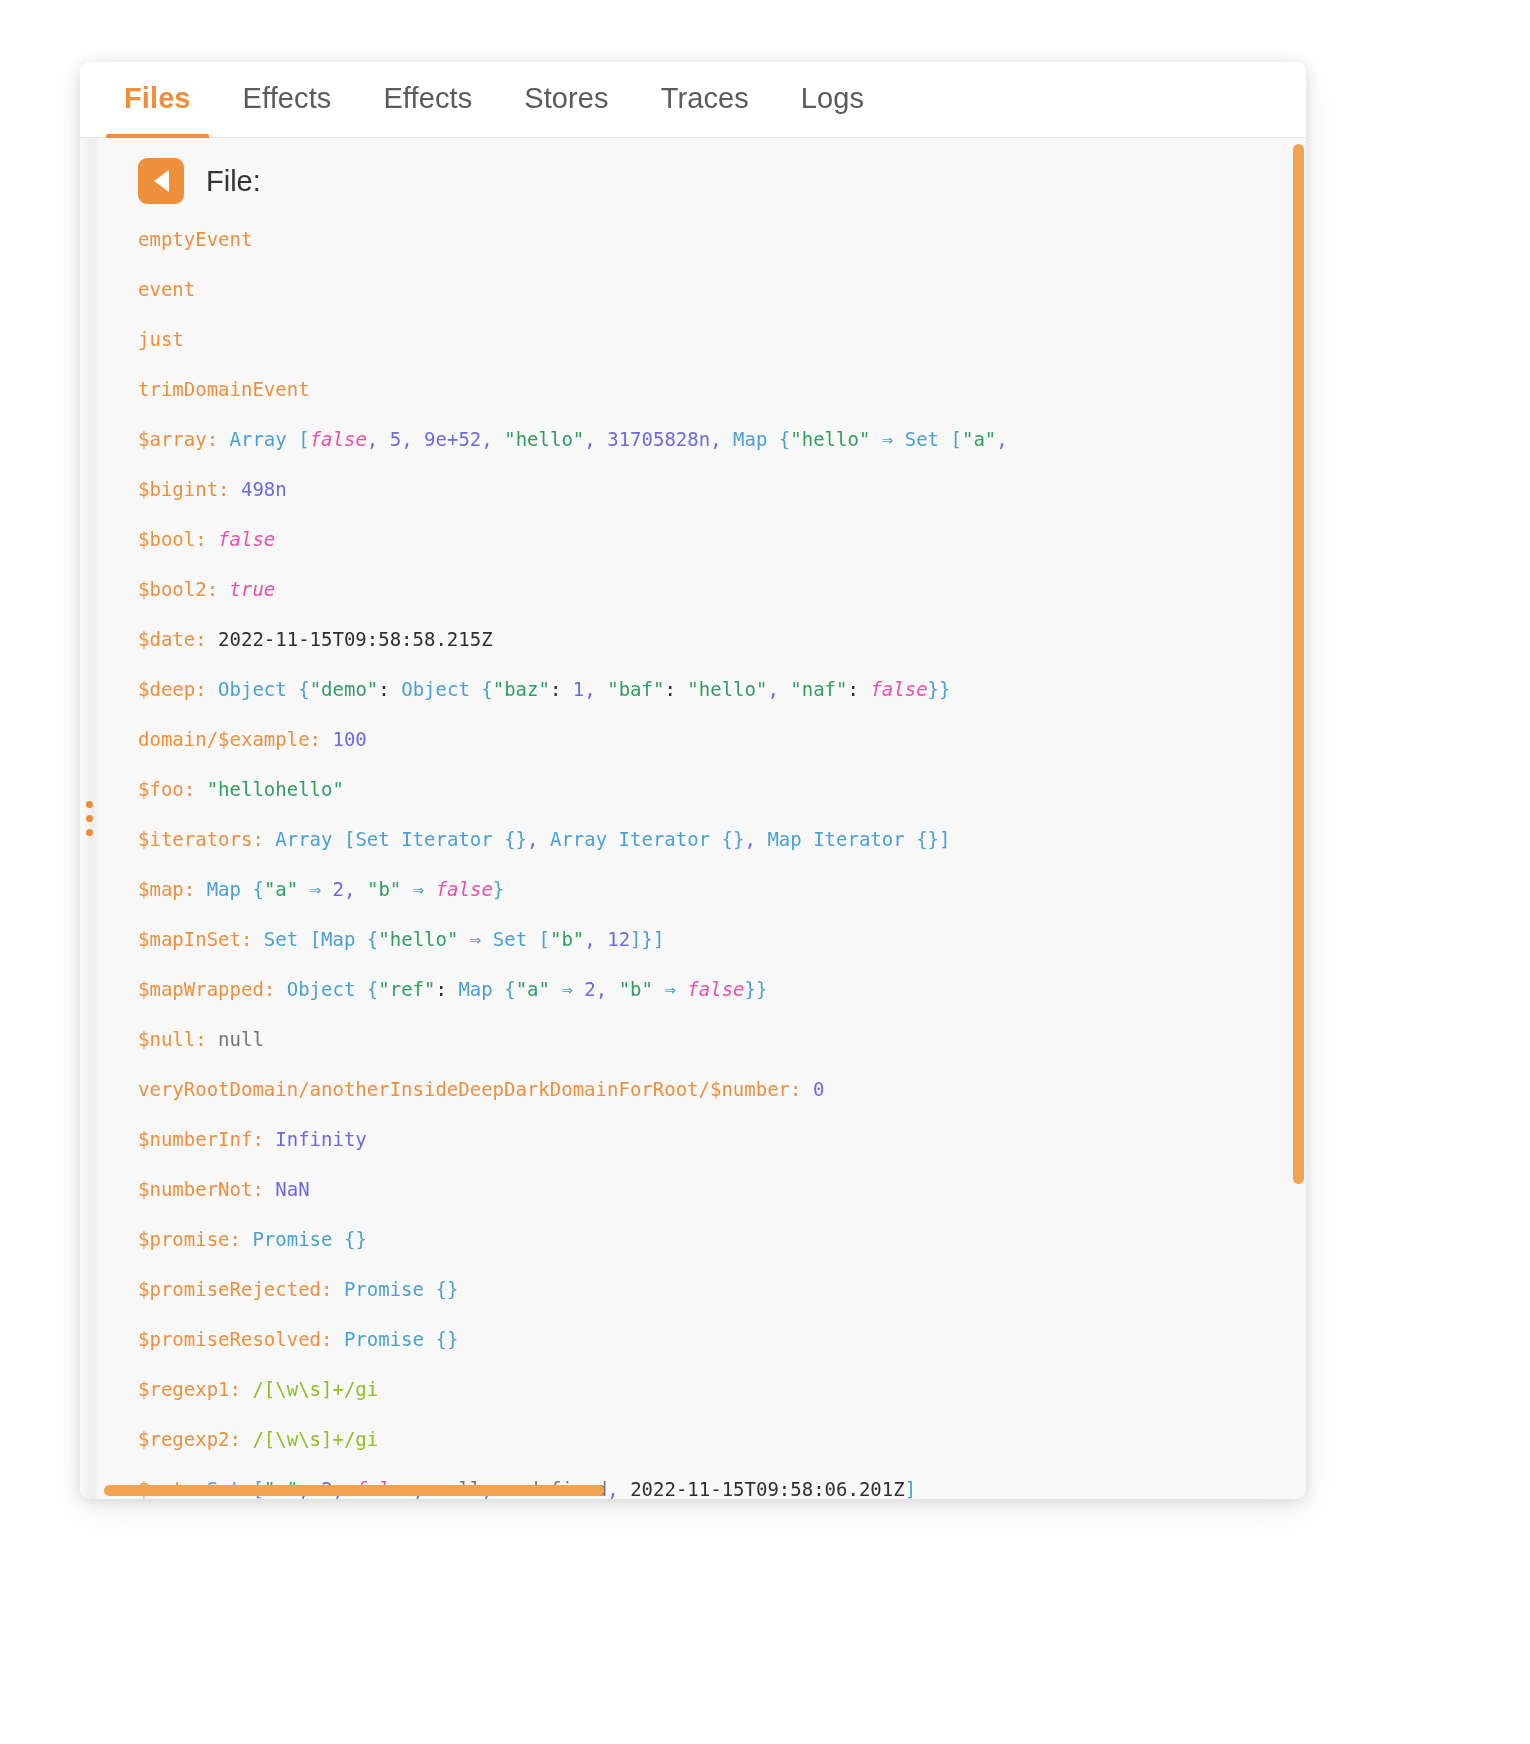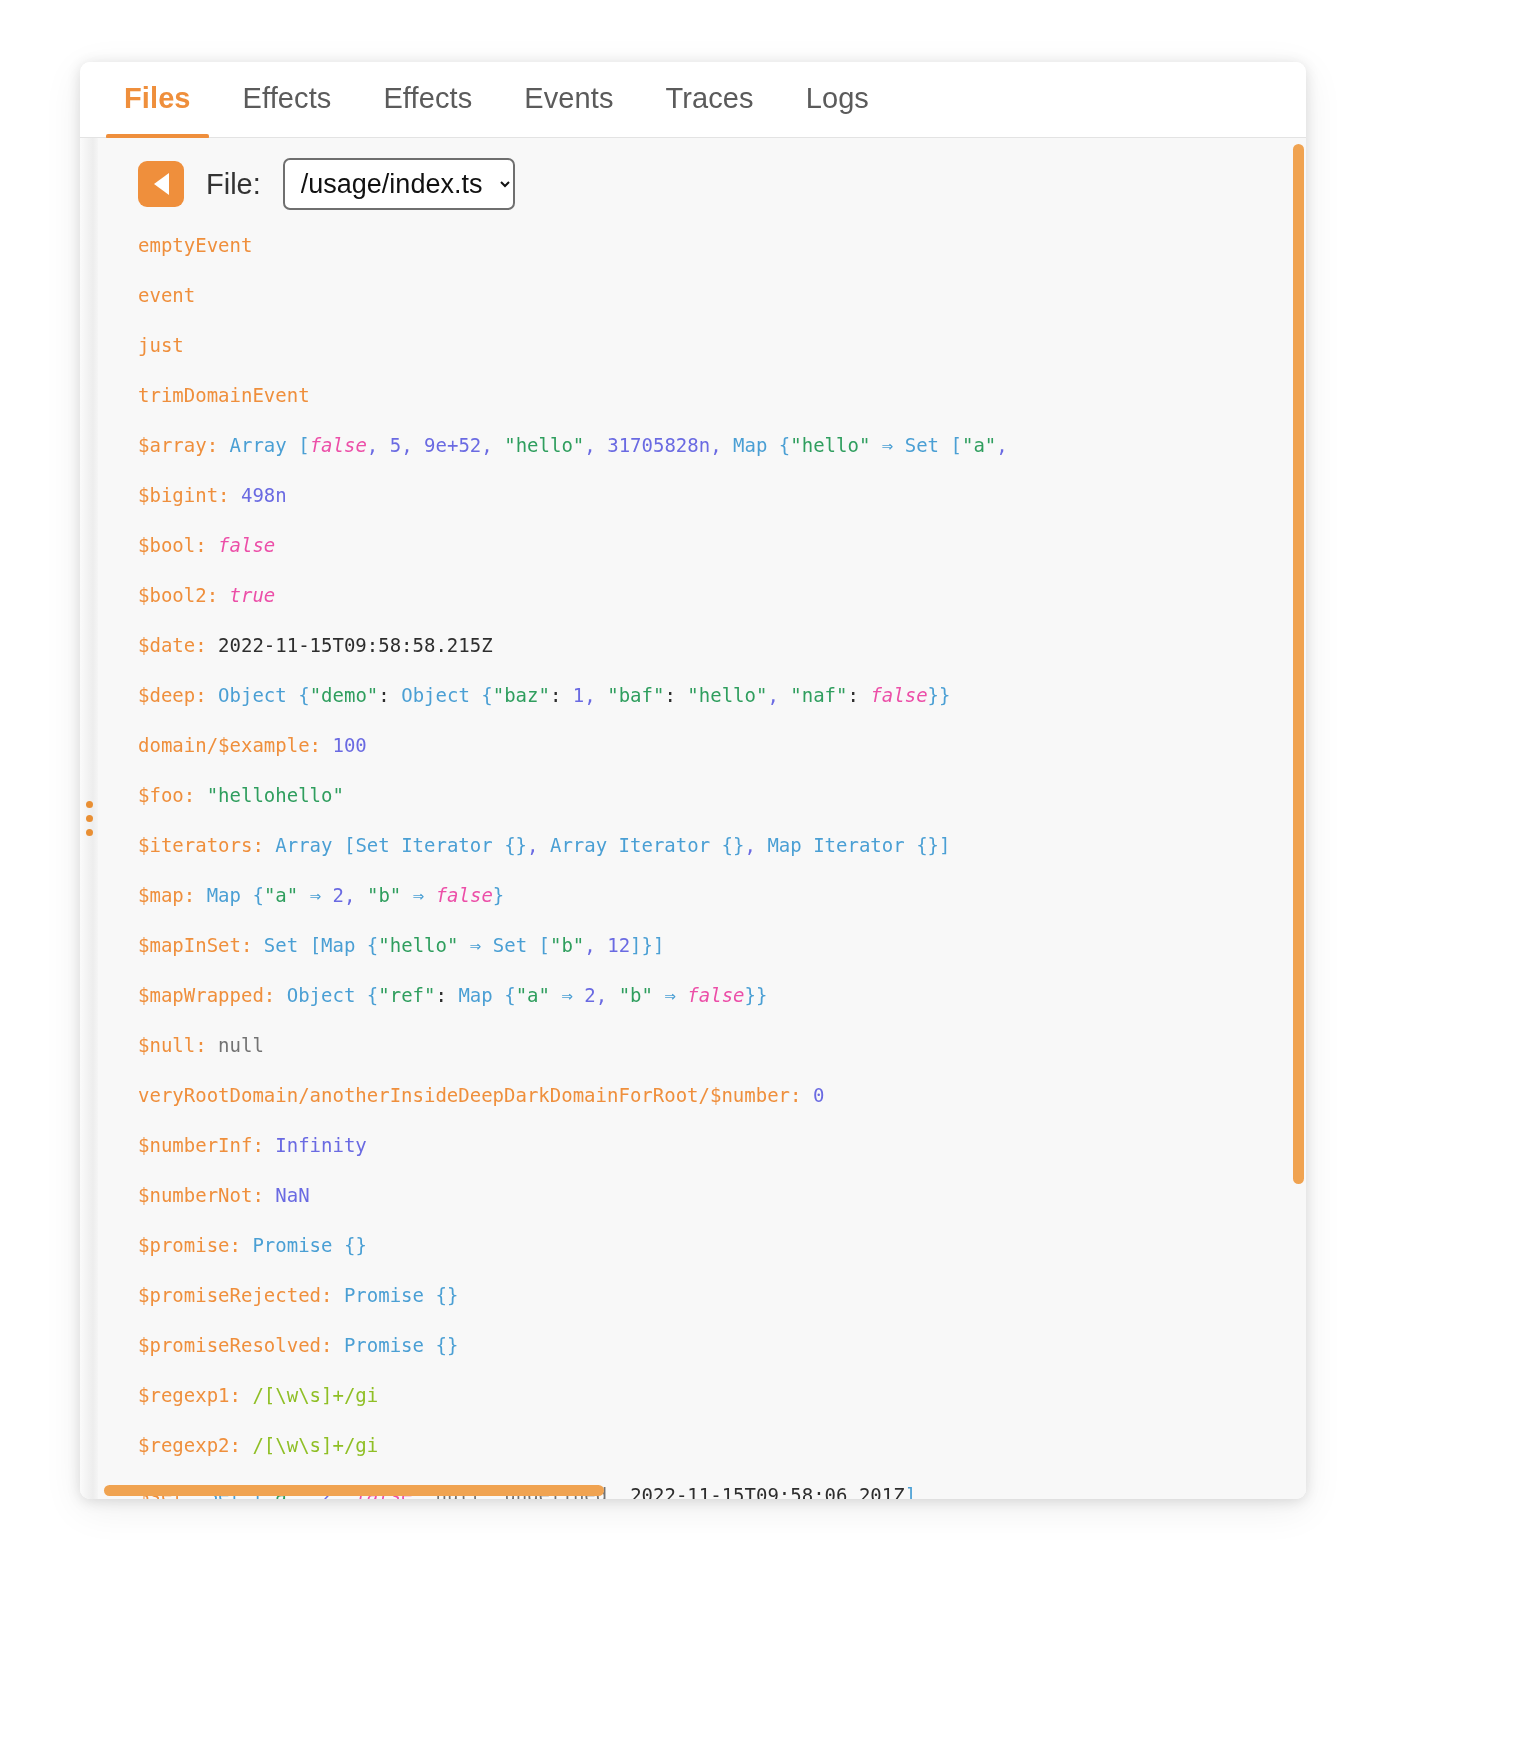--- a/index.html
+++ b/index.html
@@ -185,21 +185,21 @@
 <body>
 
 <div id="root">
 
   <div class="panel">
 
     <div class="tabbar" id="tabbar">
         <div class="tab active"><span>Files</span></div>
         <div class="tab"><span>Effects</span></div>
         <div class="tab"><span>Effects</span></div>
-        <div class="tab"><span>Events</span></div>
+        <div class="tab"><span>Stores</span></div>
         <div class="tab"><span>Traces</span></div>
         <div class="tab"><span>Logs</span></div>
       </div>
 
     <div class="panelbody">
 
       <div class="drag-handle">
         <span class="dots">
           <i></i>
             <i></i>
@@ -207,21 +207,20 @@
         </span>
       </div>
 
       <div class="content-area">
 
         <div class="file-row">
           <button class="back-btn">
             <span class="tri"></span>
           </button>
           <span class="file-label">File:</span>
-          <select class="file-select" id="fileSelect"><option>/usage/index.ts</option></select>
         </div>
 
         <div class="code" id="codeList"><div class="line"><span class="k">emptyEvent</span></div><div class="line"><span class="k">event</span></div><div class="line"><span class="k">just</span></div><div class="line"><span class="k">trimDomainEvent</span></div><div class="line"><span class="k">$array</span><span class="k">: </span><span><span class="typ">Array</span><span class="plain"> </span><span class="pun">[</span><span class="bool">false</span><span class="cma">,</span><span class="plain"> </span><span class="num">5</span><span class="cma">,</span><span class="plain"> </span><span class="num">9e+52</span><span class="cma">,</span><span class="plain"> </span><span class="str">"hello"</span><span class="cma">,</span><span class="plain"> </span><span class="num">31705828n</span><span class="cma">,</span><span class="plain"> </span><span class="typ">Map</span><span class="plain"> </span><span class="pun">{</span><span class="str">"hello"</span><span class="plain"> </span><span class="arrow">⇒</span><span class="plain"> </span><span class="typ">Set</span><span class="plain"> </span><span class="pun">[</span><span class="str">"a"</span><span class="cma">,</span><span class="plain"> </span></span></div><div class="line"><span class="k">$bigint</span><span class="k">: </span><span><span class="num">498n</span></span></div><div class="line"><span class="k">$bool</span><span class="k">: </span><span><span class="bool">false</span></span></div><div class="line"><span class="k">$bool2</span><span class="k">: </span><span><span class="bool">true</span></span></div><div class="line"><span class="k">$date</span><span class="k">: </span><span><span class="date">2022-11-15T09:58:58.215Z</span></span></div><div class="line"><span class="k">$deep</span><span class="k">: </span><span><span class="typ">Object</span><span class="plain"> </span><span class="pun">{</span><span class="str">"demo"</span><span class="plain">:</span><span class="plain"> </span><span class="typ">Object</span><span class="plain"> </span><span class="pun">{</span><span class="str">"baz"</span><span class="plain">:</span><span class="plain"> </span><span class="num">1</span><span class="cma">,</span><span class="plain"> </span><span class="str">"baf"</span><span class="plain">:</span><span class="plain"> </span><span class="str">"hello"</span><span class="cma">,</span><span class="plain"> </span><span class="str">"naf"</span><span class="plain">:</span><span class="plain"> </span><span class="bool">false</span><span class="pun">}</span><span class="pun">}</span></span></div><div class="line"><span class="k">domain/$example</span><span class="k">: </span><span><span class="num">100</span></span></div><div class="line"><span class="k">$foo</span><span class="k">: </span><span><span class="str">"hellohello"</span></span></div><div class="line"><span class="k">$iterators</span><span class="k">: </span><span><span class="typ">Array</span><span class="plain"> </span><span class="pun">[</span><span class="typ">Set</span><span class="plain"> </span><span class="typ">Iterator</span><span class="plain"> </span><span class="pun">{</span><span class="pun">}</span><span class="cma">,</span><span class="plain"> </span><span class="typ">Array</span><span class="plain"> </span><span class="typ">Iterator</span><span class="plain"> </span><span class="pun">{</span><span class="pun">}</span><span class="cma">,</span><span class="plain"> </span><span class="typ">Map</span><span class="plain"> </span><span class="typ">Iterator</span><span class="plain"> </span><span class="pun">{</span><span class="pun">}</span><span class="pun">]</span></span></div><div class="line"><span class="k">$map</span><span class="k">: </span><span><span class="typ">Map</span><span class="plain"> </span><span class="pun">{</span><span class="str">"a"</span><span class="plain"> </span><span class="arrow">⇒</span><span class="plain"> </span><span class="num">2</span><span class="cma">,</span><span class="plain"> </span><span class="str">"b"</span><span class="plain"> </span><span class="arrow">⇒</span><span class="plain"> </span><span class="bool">false</span><span class="pun">}</span></span></div><div class="line"><span class="k">$mapInSet</span><span class="k">: </span><span><span class="typ">Set</span><span class="plain"> </span><span class="pun">[</span><span class="typ">Map</span><span class="plain"> </span><span class="pun">{</span><span class="str">"hello"</span><span class="plain"> </span><span class="arrow">⇒</span><span class="plain"> </span><span class="typ">Set</span><span class="plain"> </span><span class="pun">[</span><span class="str">"b"</span><span class="cma">,</span><span class="plain"> </span><span class="num">12</span><span class="pun">]</span><span class="pun">}</span><span class="pun">]</span></span></div><div class="line"><span class="k">$mapWrapped</span><span class="k">: </span><span><span class="typ">Object</span><span class="plain"> </span><span class="pun">{</span><span class="str">"ref"</span><span class="plain">:</span><span class="plain"> </span><span class="typ">Map</span><span class="plain"> </span><span class="pun">{</span><span class="str">"a"</span><span class="plain"> </span><span class="arrow">⇒</span><span class="plain"> </span><span class="num">2</span><span class="cma">,</span><span class="plain"> </span><span class="str">"b"</span><span class="plain"> </span><span class="arrow">⇒</span><span class="plain"> </span><span class="bool">false</span><span class="pun">}</span><span class="pun">}</span></span></div><div class="line"><span class="k">$null</span><span class="k">: </span><span><span class="nul">null</span></span></div><div class="line"><span class="k">veryRootDomain/anotherInsideDeepDarkDomainForRoot/$number</span><span class="k">: </span><span><span class="num">0</span></span></div><div class="line"><span class="k">$numberInf</span><span class="k">: </span><span><span class="inf">Infinity</span></span></div><div class="line"><span class="k">$numberNot</span><span class="k">: </span><span><span class="inf">NaN</span></span></div><div class="line"><span class="k">$promise</span><span class="k">: </span><span><span class="typ">Promise</span><span class="plain"> </span><span class="pun">{</span><span class="pun">}</span></span></div><div class="line"><span class="k">$promiseRejected</span><span class="k">: </span><span><span class="typ">Promise</span><span class="plain"> </span><span class="pun">{</span><span class="pun">}</span></span></div><div class="line"><span class="k">$promiseResolved</span><span class="k">: </span><span><span class="typ">Promise</span><span class="plain"> </span><span class="pun">{</span><span class="pun">}</span></span></div><div class="line"><span class="k">$regexp1</span><span class="k">: </span><span><span class="re">/[\w\s]+/gi</span></span></div><div class="line"><span class="k">$regexp2</span><span class="k">: </span><span><span class="re">/[\w\s]+/gi</span></span></div><div class="line"><span class="k">$set</span><span class="k">: </span><span><span class="typ">Set</span><span class="plain"> </span><span class="pun">[</span><span class="str">"a"</span><span class="cma">,</span><span class="plain"> </span><span class="num">2</span><span class="cma">,</span><span class="plain"> </span><span class="bool">false</span><span class="cma">,</span><span class="plain"> </span><span class="nul">null</span><span class="cma">,</span><span class="plain"> </span><span class="nul">undefined</span><span class="cma">,</span><span class="plain"> </span><span class="date">2022-11-15T09:58:06.201Z</span><span class="pun">]</span></span></div></div>
 
         <div class="vscroll"></div>
         <div class="hscroll"></div>
       </div>
     </div>
   </div>
 </div>

